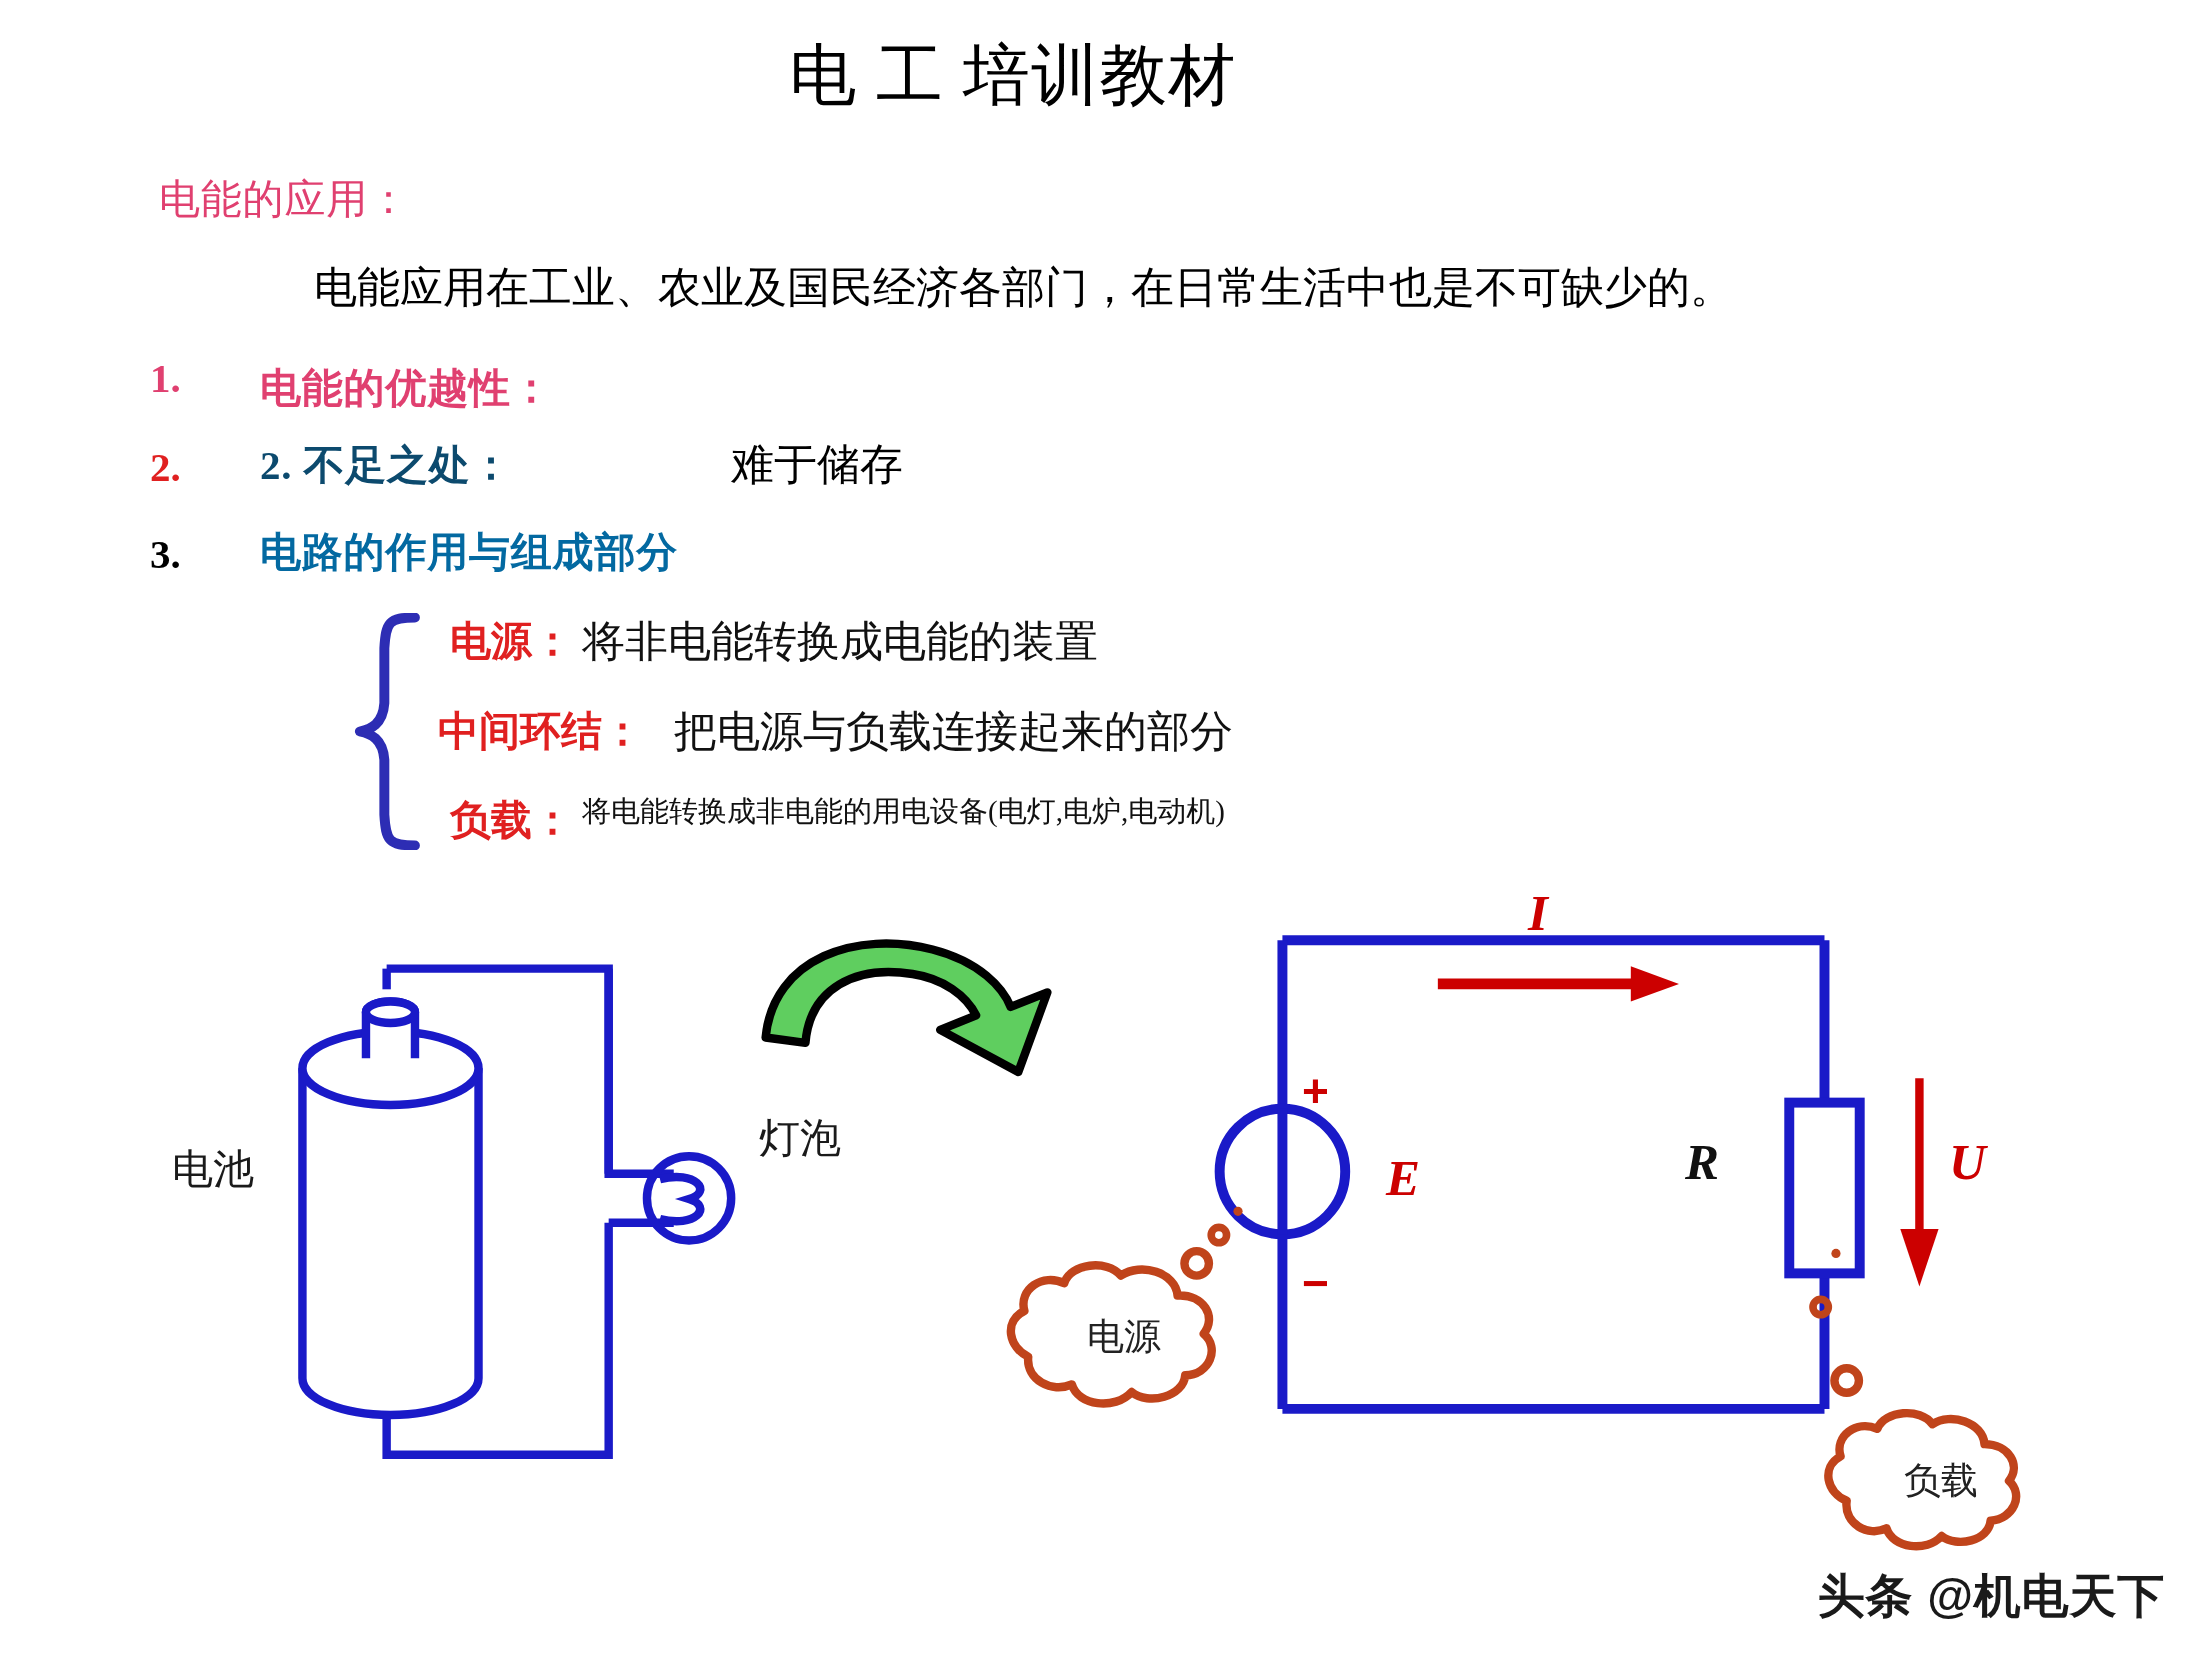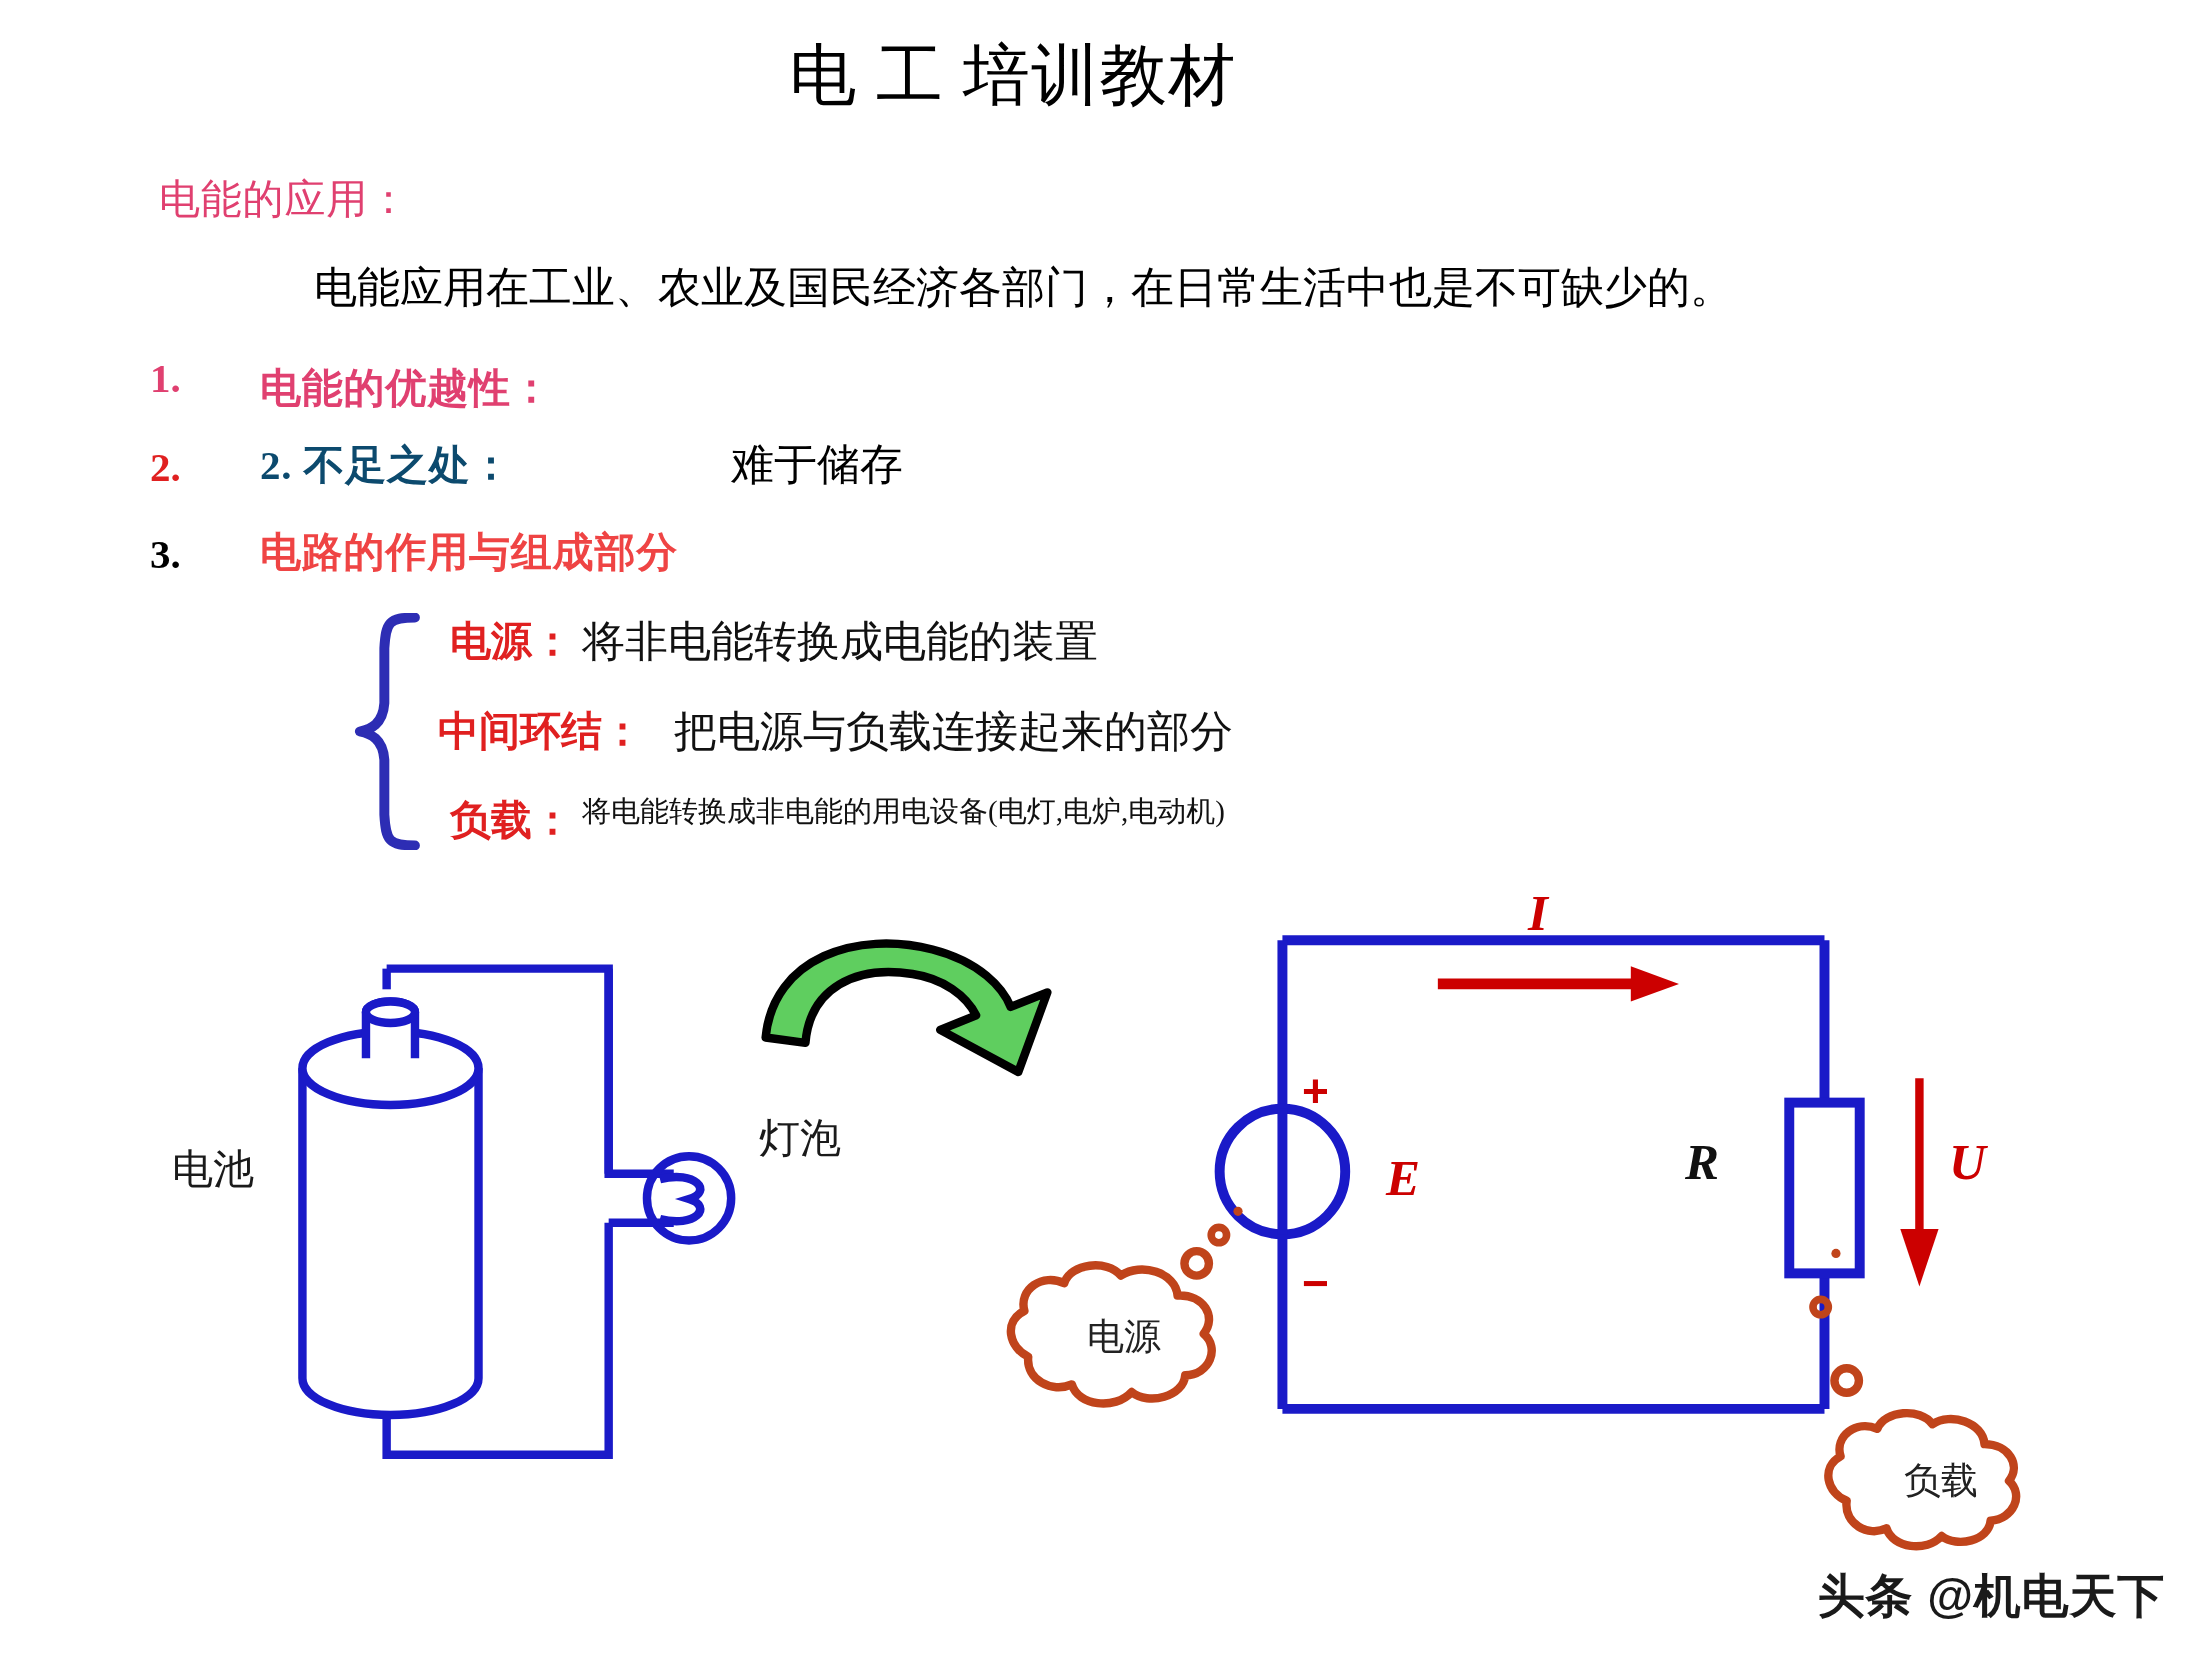--- a/index.html
+++ b/index.html
@@ -143,21 +143,21 @@
   <div class="txt line-body black" style="left:314px; top:259px;">电能应用在工业、农业及国民经济各部门，在日常生活中也是不可缺少的。</div>
 
   <div class="num" style="left:150px; top:354px; color:#e04070;">1.</div>
   <div class="txt line-heading" style="left:260px; top:349px; color:#e04070; font-weight:bold;margin-top:12px;">电能的优越性：</div>
 
   <div class="num" style="left:150px; top:443px; color:#e02020;">2.</div>
   <div class="txt line-heading" style="left:260px; top:438px; color:#0c4a6e; font-weight:bold;">2. 不足之处：</div>
   <div class="txt line-body black" style="left:731px; top:436px;">难于储存</div>
 
   <div class="num" style="left:150px; top:530px; color:#000000;">3.</div>
-  <div class="txt line-heading bold" style="left:260px; top:525px; color:#ef4444;">电路的作用与组成部分</div>
+  <div class="txt line-heading bold" style="left:260px; top:525px; color:#0369a1;">电路的作用与组成部分</div>
 
   <svg class="brace-svg" width="100" height="237" viewBox="0 0 130 310">
     <path d="M112 6 C 78 6, 74 12, 72 46 L 72 118 C 70 146, 54 152, 40 155
              C 54 158, 70 164, 72 192 L 72 264 C 74 298, 78 304, 112 304" fill="none" stroke="#2d2db4" stroke-width="13" stroke-linecap="round" stroke-linejoin="round"></path>
   </svg>
 
   <div class="txt" style="left:450px; top:614px; font-size:41px; color:#e02020; font-weight:bold;">电源：</div>
   <div class="txt" style="left:582px; top:613px; font-size:43px; color:#111111;font-family:Liberation Serif, serif;">将非电能转换成电能的装置</div>
 
   <div class="txt" style="left:438px; top:704px; font-size:41px; color:#e02020; font-weight:bold;">中间环结：</div>

